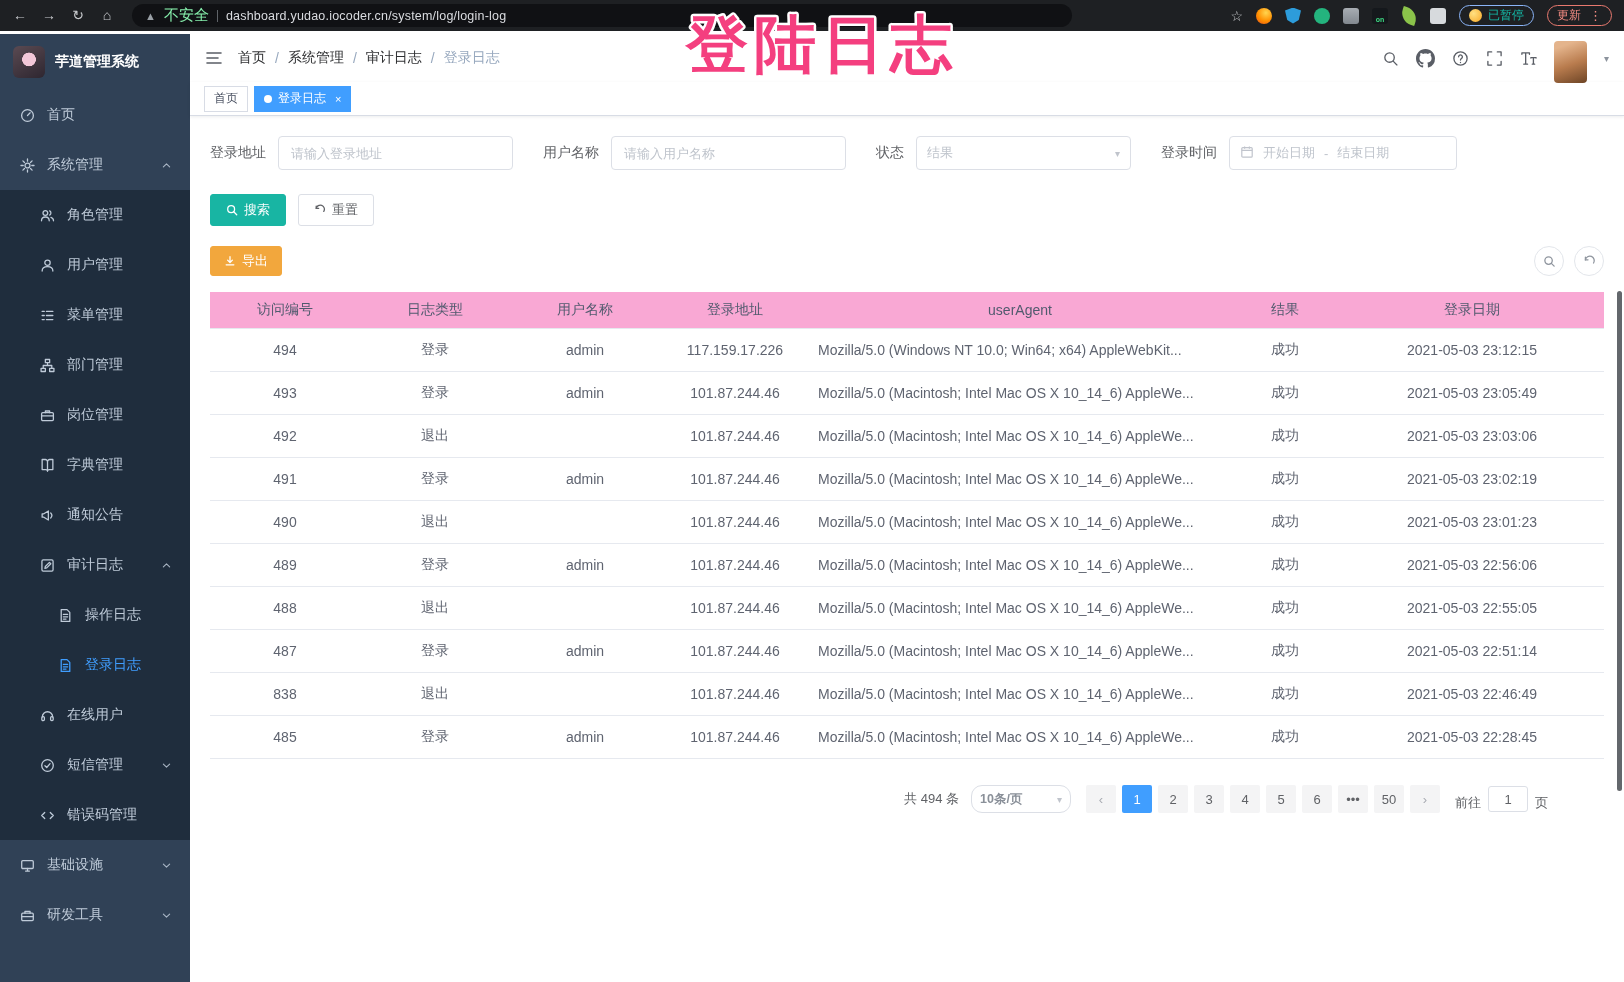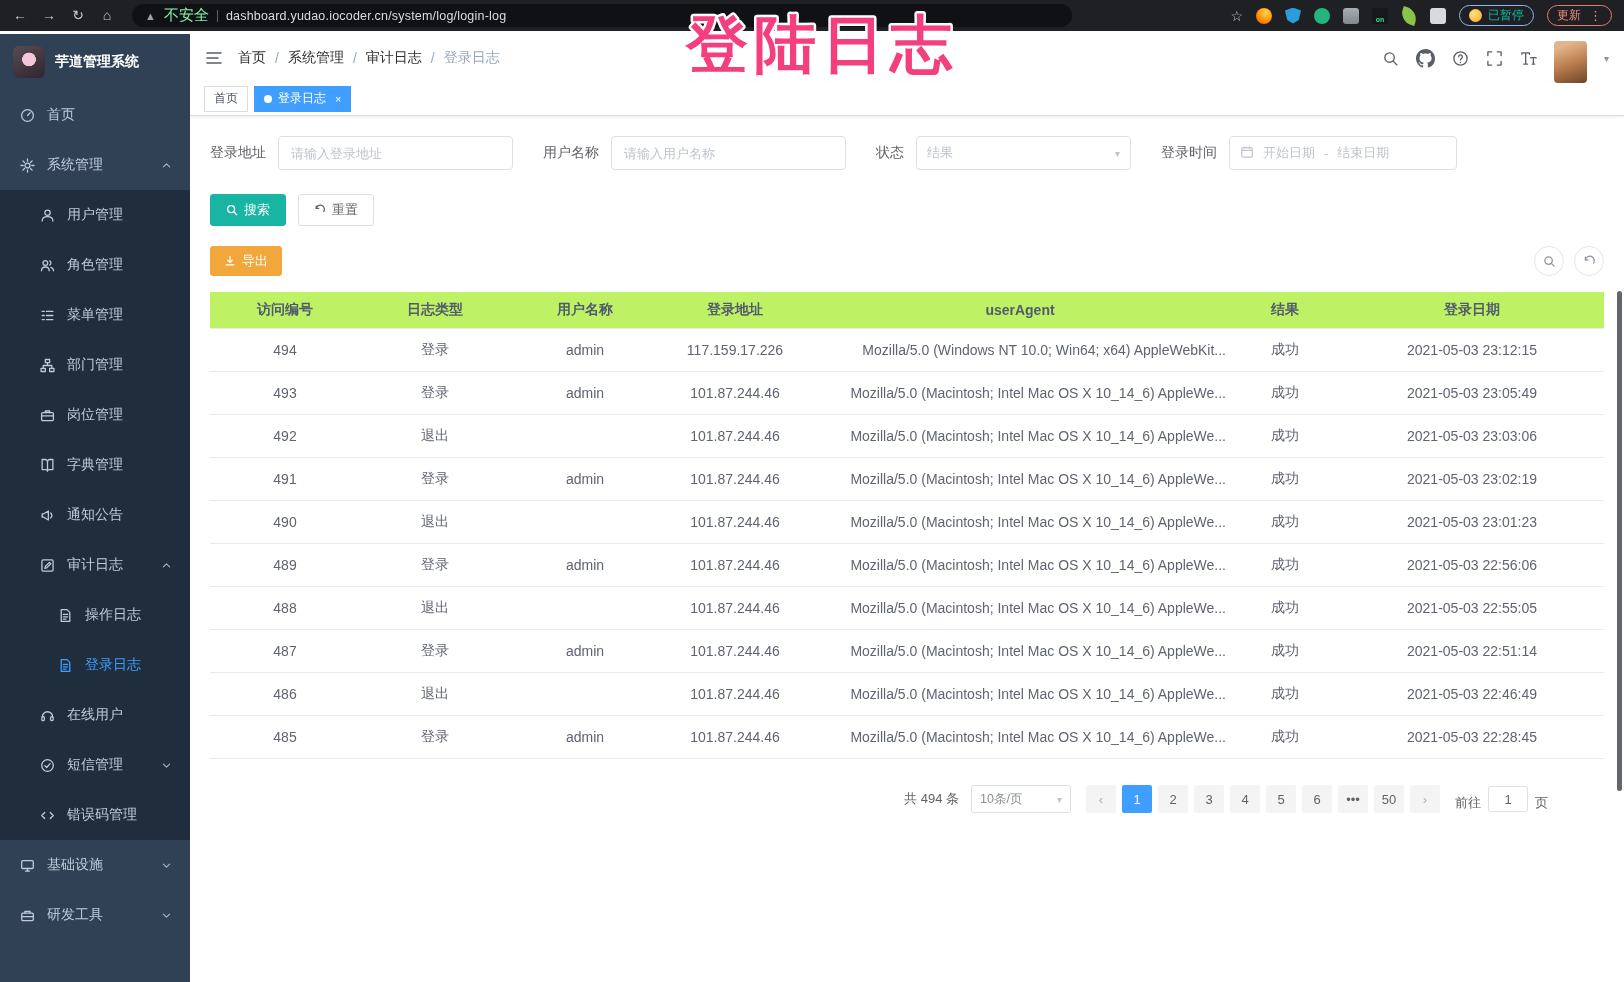--- a/index.html
+++ b/index.html
@@ -104,30 +104,30 @@
   .btn.export { background:#f2a73d; color:#fff; border-color:#f2a73d; height:30px; padding:0 13px; }
   .circ { width:30px; height:30px; border:1px solid #e3e6eb; border-radius:50%; display:inline-flex;
     align-items:center; justify-content:center; color:#8f959e; margin-left:10px; cursor:pointer; }
   .circ:first-of-type { margin-left:auto; }
   .circ svg { width:13px; height:13px; fill:none; stroke:currentColor; stroke-width:1.4; stroke-linecap:round; }
 
   
   #table { margin-top:16px; }
   .tr { display:grid; grid-template-columns:150px 150px 150px 150px 420px 110px 1fr;
     align-items:center; min-height:43px; border-bottom:1px solid #e6e9ef; font-size:14px; color:#5f6470; }
-  .tr.th { min-height:37px; background:#bef264; color:#515a6e; font-weight:bold; }
+  .tr.th { min-height:37px; background:#f9a8d4; color:#515a6e; font-weight:normal; }
   .td { text-align:center; overflow:hidden; white-space:nowrap; text-overflow:ellipsis; padding:0 4px; }
-  .tr:not(.th) .c4 { text-align:right; padding-left:8px; }
+  .tr:not(.th) .c4 { text-align:left; padding-left:8px; }
 
   
   .pager { display:flex; align-items:center; justify-content:flex-end; padding:26px 56px 0 0;
     font-size:13px; color:#606266; }
   .ptotal { margin-right:12px; }
-  .psize { width:100px; height:28px; border:1px solid #dcdfe6; border-radius:3px; display:flex;
-    align-items:center; justify-content:space-between; padding:0 8px; color:#8a9099; font-size:12.5px; margin-right:12px; cursor:pointer; }
+  .psize { width:100px; height:28px; border:1px solid #dcdfe6; border-radius:11px; display:flex;
+    align-items:center; justify-content:space-between; padding:0 8px; color:#8a9099; font-size:12.5px; margin-right:12px; cursor:pointer;font-weight:bold; }
   .pg { min-width:30px; height:28px; background:#f4f4f5; color:#606266; border-radius:2px; display:inline-flex;
     align-items:center; justify-content:center; font-size:13px; margin:0 3px; cursor:pointer; border:none; font-family:inherit; }
   .pg.arrow { color:#a8abb2; }
   .pg.active { background:#409eff; color:#fff; }
   .goto { display:flex; align-items:flex-end; gap:7px; margin-left:12px; }
   .ginp { width:40px; height:26px; border:1px solid #dcdfe6; border-radius:3px; text-align:center;
     font-size:13px; color:#606266; outline:none; font-family:inherit; }
 
   
   .sb { position:absolute; right:1px; top:31px; bottom:0; width:6px; z-index:30; }
@@ -198,35 +198,35 @@
           <span class="lbl">系统管理</span>
           <span class="arr">
             <svg viewBox="0 0 14 14">
               <path d="M3 8.8L7 5l4 3.8"></path>
             </svg>
           </span>
         </div>
         <div class="mi lvl2">
           <span class="mic">
             <svg viewBox="0 0 14 14">
-              <circle cx="7" cy="4.4" r="2.5"></circle>
-              <path d="M2 12.2c0-2.8 2.2-4.1 5-4.1s5 1.3 5 4.1"></path>
-            </svg>
-          </span>
-          <span class="lbl">用户管理</span>
-        </div>
-        <div class="mi lvl2">
-          <span class="mic">
-            <svg viewBox="0 0 14 14">
               <circle cx="5" cy="4.6" r="2.2"></circle>
               <path d="M1.4 12c0-2.4 1.7-3.6 3.6-3.6S8.6 9.6 8.6 12"></path>
               <path d="M9 2.7a2.2 2.2 0 010 3.9M10.2 8.8c1.4.5 2.4 1.5 2.4 3.2"></path>
             </svg>
           </span>
           <span class="lbl">角色管理</span>
+        </div>
+        <div class="mi lvl2">
+          <span class="mic">
+            <svg viewBox="0 0 14 14">
+              <circle cx="7" cy="4.4" r="2.5"></circle>
+              <path d="M2 12.2c0-2.8 2.2-4.1 5-4.1s5 1.3 5 4.1"></path>
+            </svg>
+          </span>
+          <span class="lbl">用户管理</span>
         </div>
         <div class="mi lvl2">
           <span class="mic">
             <svg viewBox="0 0 14 14">
               <path d="M2 3.2h2M2 7h2M2 10.8h2M6 3.2h6M6 7h6M6 10.8h6"></path>
             </svg>
           </span>
           <span class="lbl">菜单管理</span>
         </div>
         <div class="mi lvl2">
@@ -571,21 +571,21 @@
           <div class="tr">
             <div class="td c0">487</div>
             <div class="td c1">登录</div>
             <div class="td c2">admin</div>
             <div class="td c3">101.87.244.46</div>
             <div class="td c4">Mozilla/5.0 (Macintosh; Intel Mac OS X 10_14_6) AppleWe...</div>
             <div class="td c5">成功</div>
             <div class="td c6">2021-05-03 22:51:14</div>
           </div>
           <div class="tr">
-            <div class="td c0">486</div>
+            <div class="td c0">838</div>
             <div class="td c1">退出</div>
             <div class="td c2"></div>
             <div class="td c3">101.87.244.46</div>
             <div class="td c4">Mozilla/5.0 (Macintosh; Intel Mac OS X 10_14_6) AppleWe...</div>
             <div class="td c5">成功</div>
             <div class="td c6">2021-05-03 22:46:49</div>
           </div>
           <div class="tr">
             <div class="td c0">485</div>
             <div class="td c1">登录</div>

